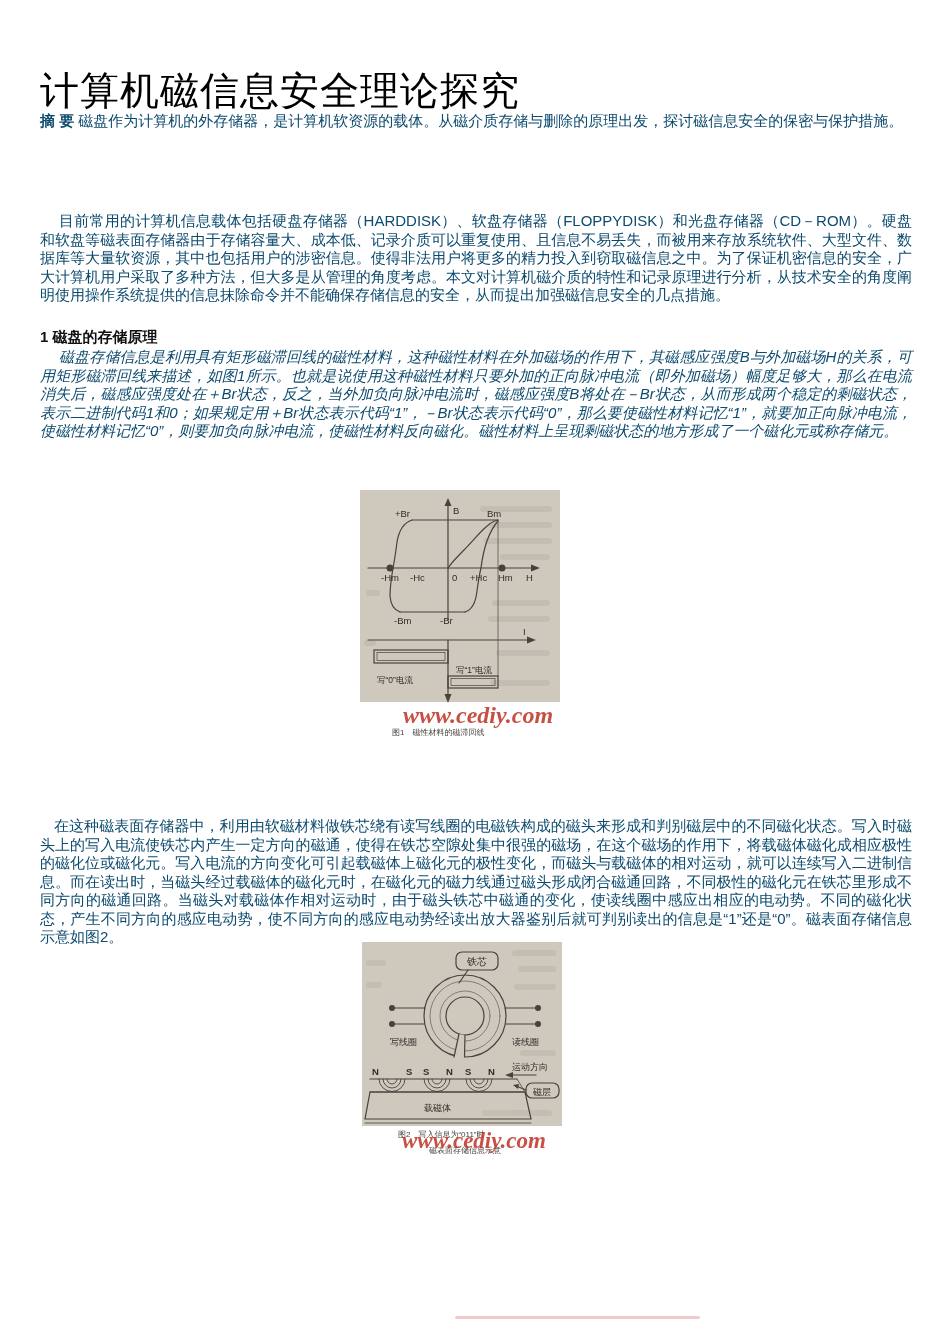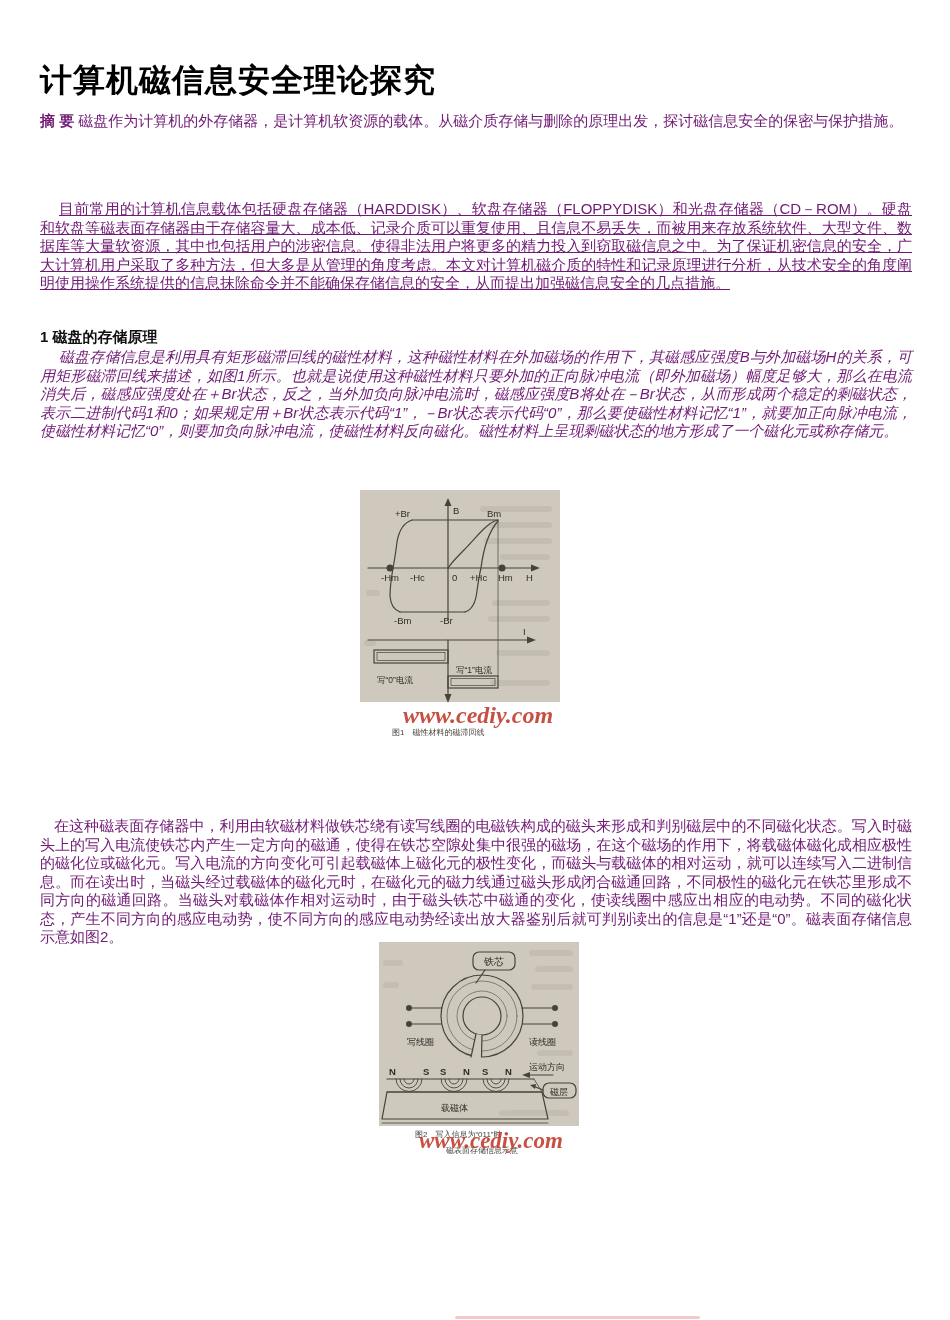--- a/index.html
+++ b/index.html
@@ -6,45 +6,45 @@
   .page{
     position:relative;
     width:950px;height:1320px;
     background:#ffffff;
     font-family:"Liberation Sans",sans-serif;
     color:#1c1c1c;
     overflow:hidden;
   }
   .doc-title{
     position:absolute;left:40px;top:38px;width:880px;
-    font-size:32px;font-weight:bold;letter-spacing:1px;
+    font-size:39px;font-weight:normal;letter-spacing:1px;
     color:#000;
   }
   .para{
     position:absolute;left:40px;width:872px;
     font-size:15px;line-height:18.5px;
     text-align:justify;
-    color:#701a75;
+    color:#0c4a6e;
     word-break:break-all;
   }
   .abstract{top:97px;}
   .keywords{top:149px;}
-  .intro{top:185px;text-indent:19px;text-decoration:underline;}
+  .intro{top:197px;text-indent:19px;}
   .sec-heading{
     position:absolute;left:40px;top:316px;
     font-size:15px;font-weight:bold;color:#111;
   }
   .para1{top:333px;text-indent:19px;font-style:italic;}
   .para2{top:802px;text-indent:14px;}
   .b{font-weight:bold;}
   .fig{
     position:absolute;
   }
   .fig1{left:360px;top:490px;width:200px;height:252px;}
-  .fig2{left:379px;top:942px;width:176px;height:216px;}
+  .fig2{left:362px;top:942px;width:176px;height:216px;}
   svg{display:block;}
   .bottom-strip{
     position:absolute;left:455px;top:1316px;width:245px;height:3px;
     background:rgba(217,102,102,0.35);
     border-radius:2px;
     filter:blur(0.7px);
   }
 </style>
 </head>
 <body>

